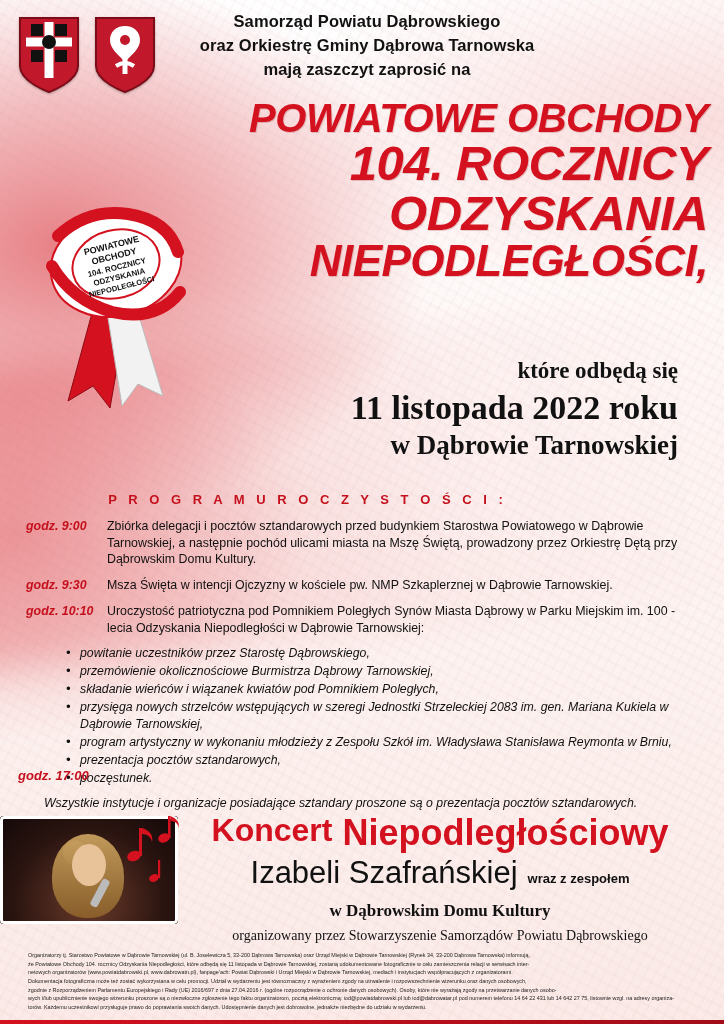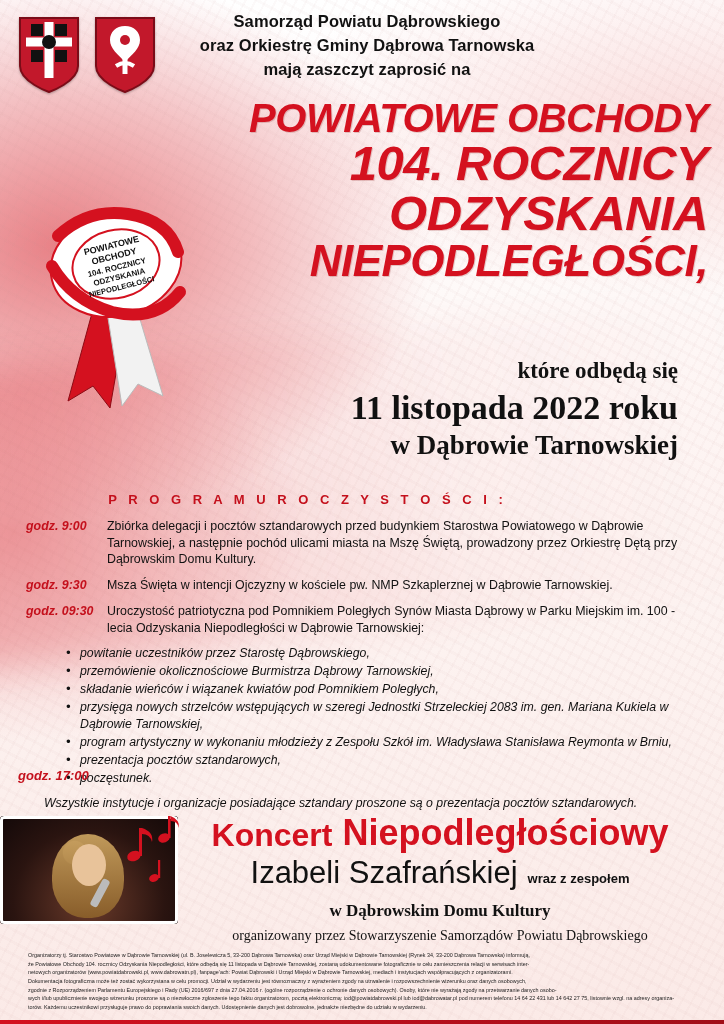--- a/index.html
+++ b/index.html
@@ -150,21 +150,21 @@
   .photo .frame {
     position:absolute; inset:0;
     box-shadow:inset 0 0 0 3px #ffffff, inset 0 0 0 5px rgba(200,20,30,.0);
     border-radius:4px;
   }
   .notes-deco { position:absolute; left:120px; top:812px; width:90px; height:80px; }
 
   .concert-block {
     position:absolute; left:160px; top:812px; width:560px; text-align:center;
   }
-  .c-row1 { display:flex; align-items:flex-end; justify-content:center; gap:10px; }
+  .c-row1 { display:flex; align-items:flex-start; justify-content:center; gap:10px; }
   .c-koncert {
     color:#d4111f; font-weight:bold; font-size:32px; font-family:"Liberation Sans", sans-serif;
   }
   .c-niep {
     color:#d4111f; font-weight:bold; font-size:36px; font-family:"Liberation Sans", sans-serif;
   }
   .c-row2 { display:flex; align-items:baseline; justify-content:center; gap:10px; margin-top:1px;}
   .c-izabeli { color:#111; font-size:31px; font-family:"Liberation Sans", sans-serif; }
   .c-wraz { color:#111; font-size:13px; font-weight:bold; }
   .c-row3 { margin-top:10px; font-size:17px; font-weight:bold; font-family:"Liberation Serif", serif; color:#111; }
@@ -256,21 +256,21 @@
   <div class="program">
     <div class="item">
       <span class="hour">godz. 9:00</span>
       <span class="itemtext">Zbiórka delegacji i pocztów sztandarowych przed budynkiem Starostwa Powiatowego w Dąbrowie Tarnowskiej, a następnie pochód ulicami miasta na Mszę Świętą, prowadzony przez Orkiestrę Dętą przy Dąbrowskim Domu Kultury.</span>
     </div>
     <div class="item">
       <span class="hour">godz. 9:30</span>
       <span class="itemtext">Msza Święta w intencji Ojczyzny w kościele pw. NMP Szkaplerznej w Dąbrowie Tarnowskiej.</span>
     </div>
     <div class="item">
-      <span class="hour">godz. 09:30</span>
+      <span class="hour">godz. 10:10</span>
       <span class="itemtext">Uroczystość patriotyczna pod Pomnikiem Poległych Synów Miasta Dąbrowy w Parku Miejskim im. 100 - lecia Odzyskania Niepodległości w Dąbrowie Tarnowskiej:</span>
     </div>
     <ul class="bullets">
       <li>powitanie uczestników przez Starostę Dąbrowskiego,</li>
       <li>przemówienie okolicznościowe Burmistrza Dąbrowy Tarnowskiej,</li>
       <li>składanie wieńców i wiązanek kwiatów pod Pomnikiem Poległych,</li>
       <li>przysięga nowych strzelców wstępujących w szeregi Jednostki Strzeleckiej 2083 im. gen. Mariana Kukiela w Dąbrowie Tarnowskiej,</li>
       <li>program artystyczny w wykonaniu młodzieży z Zespołu Szkół im. Władysława Stanisława Reymonta w Brniu,</li>
       <li>prezentacja pocztów sztandarowych,</li>
       <li>poczęstunek.</li>

